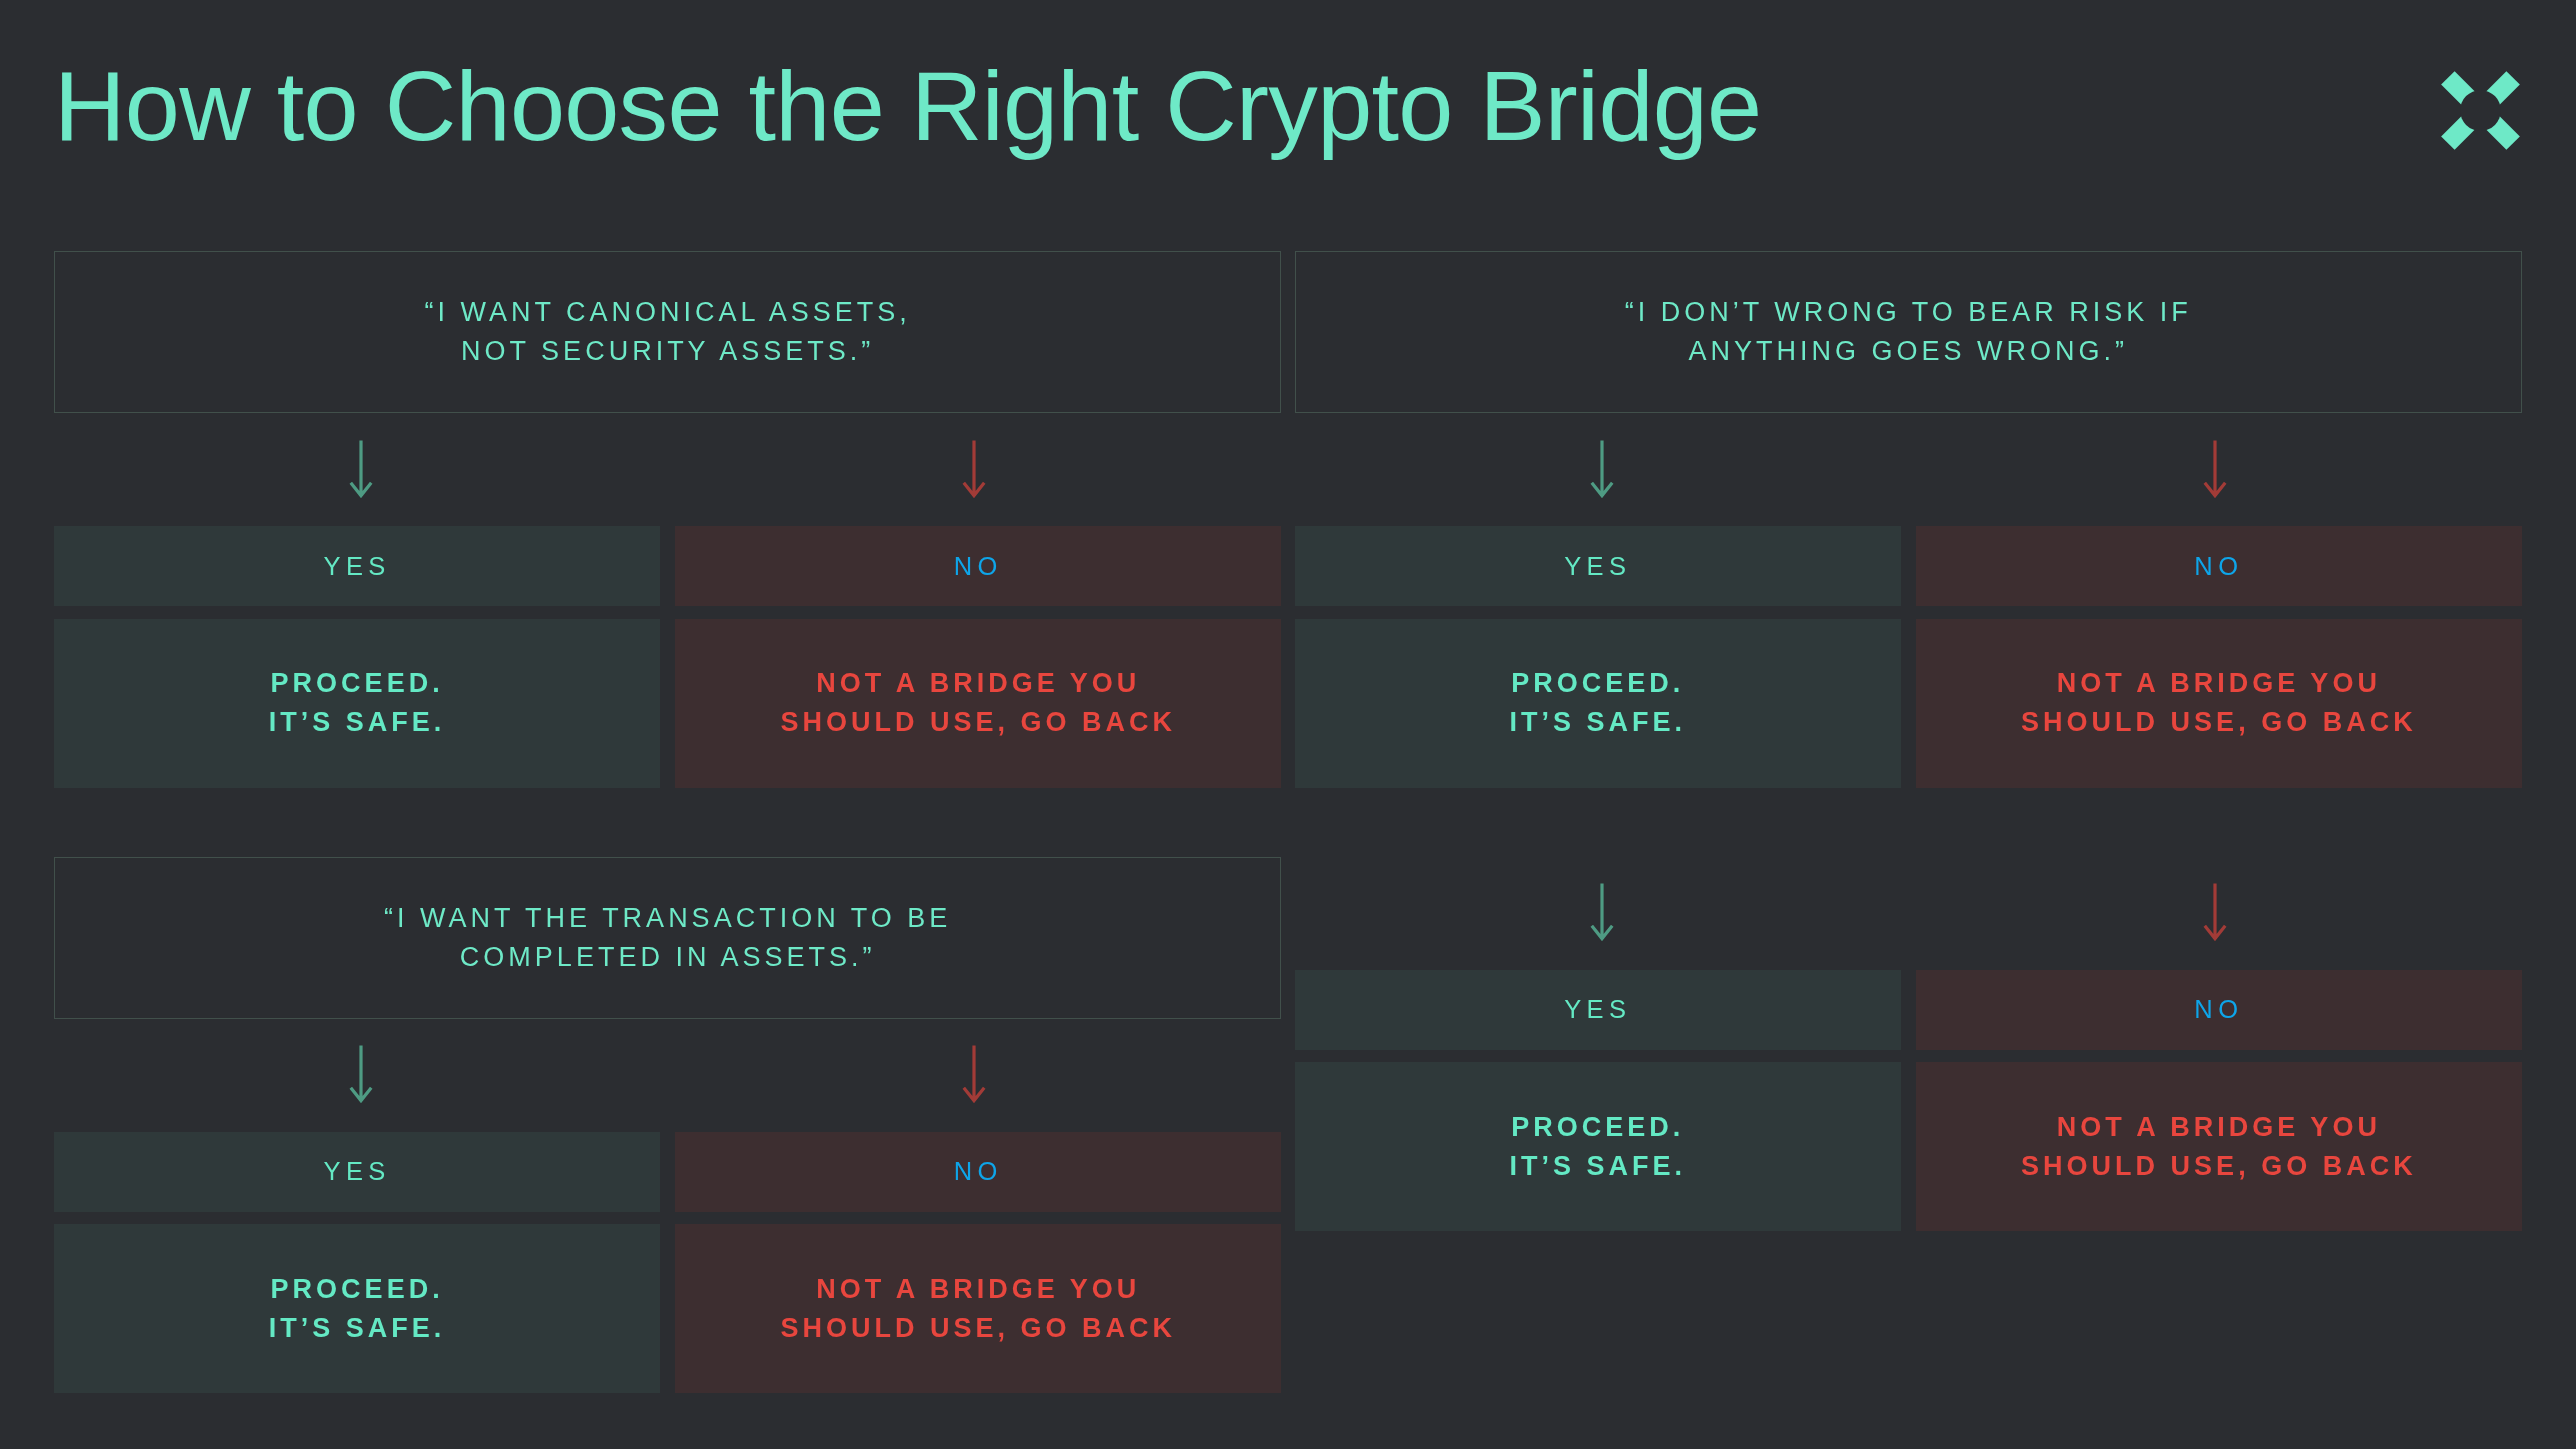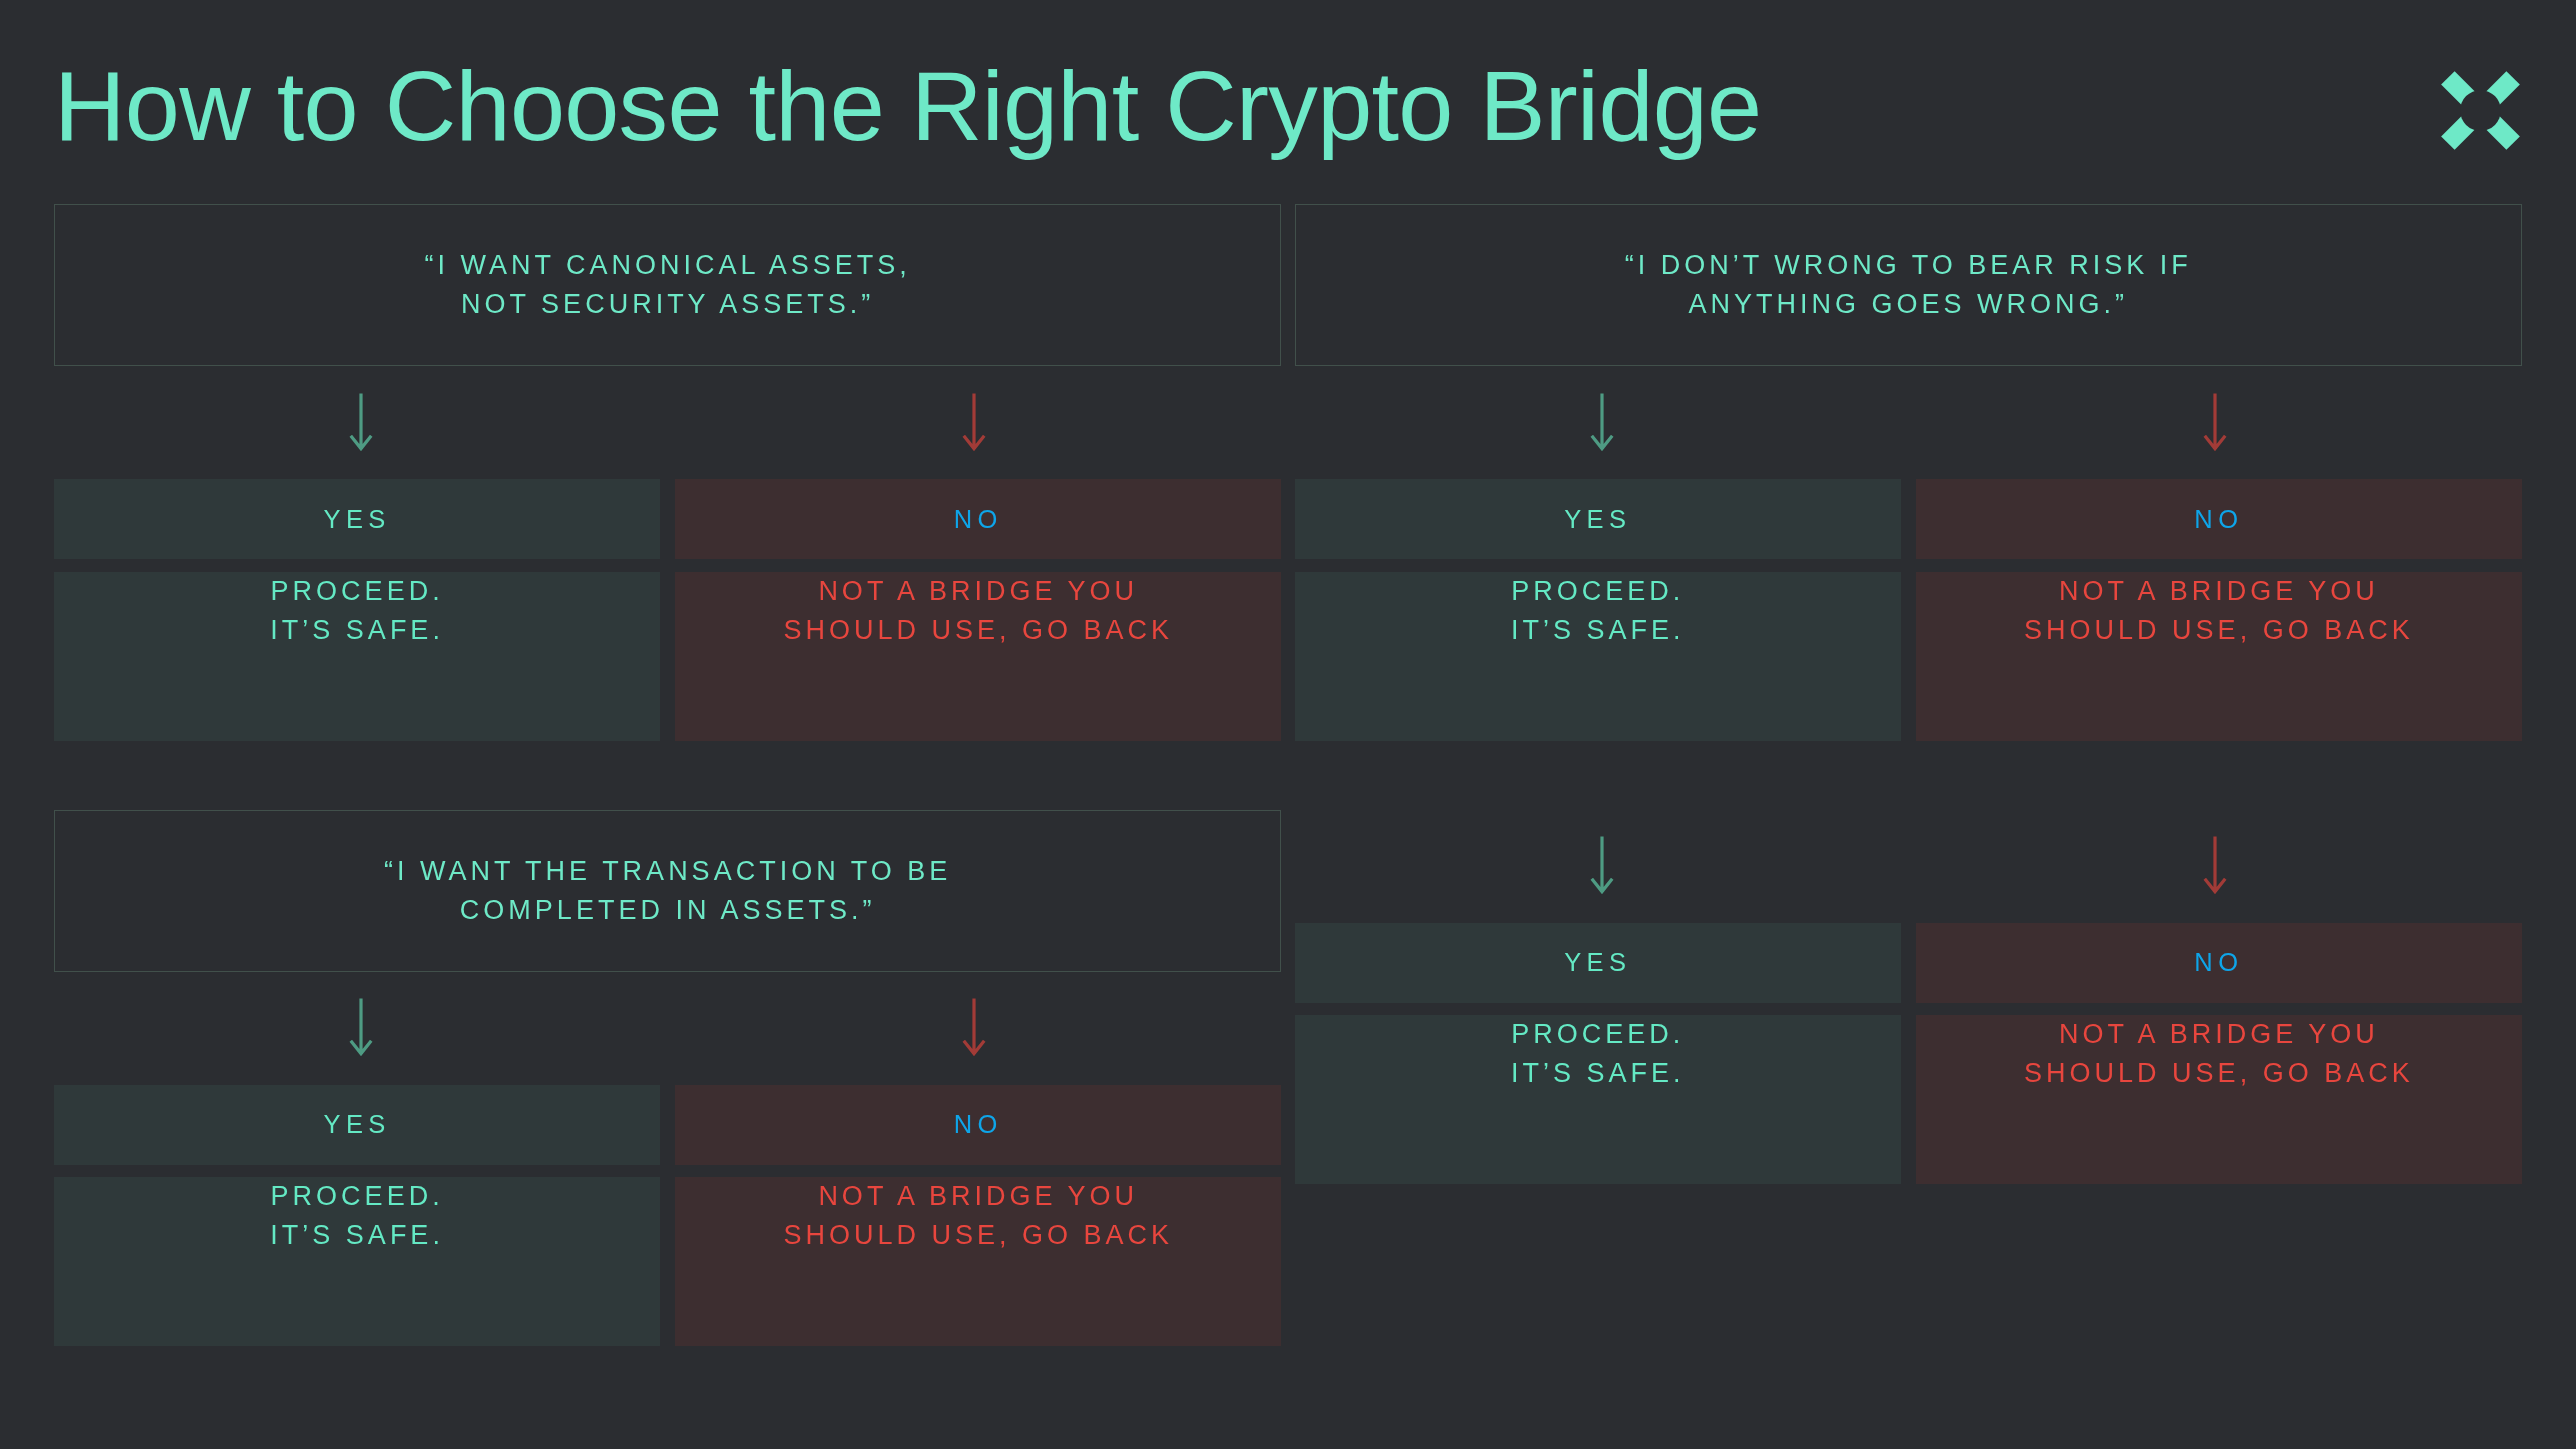--- a/index.html
+++ b/index.html
@@ -19,21 +19,21 @@
     font-size: 99px;
     font-weight: 400;
     letter-spacing: -0.7px;
     line-height: 107px;
     white-space: nowrap;
   }
   .brand-logo { position: absolute; top: 67px; right: 52px; width: 87px; height: 87px; }
 
   
   .grid {
-    margin-top: 45px;
+    margin-top: 92px;
     padding: 0 54px;
     display: grid;
     grid-template-columns: 1fr 1fr;
     column-gap: 13.4px;
     row-gap: 69px;
   }
   .group { display: flex; flex-direction: column; }
 
   .qbox {
     height: 162px;
@@ -70,22 +70,23 @@
   .yes .yn-label { color: #64E9C4; }
   .no  .yn-label { color: #0ea5e9; text-align: center; }
 
   .outrow { margin-top: 12.7px; display: flex; gap: 14.8px; }
   .ocell {
     flex: 1;
     height: 169px;
     display: flex;
     flex-direction: column;
     align-items: center;
-    justify-content: flex-start;
+    justify-content: center;
     text-align: center;
+    font-weight: bold;
   }
   .ocell.yes { background: #2F393A; }
   .ocell.no  { background: #3D2E30; }
   .otext { font-size: 27px; letter-spacing: 4px; line-height: 39px; display: block; }
   .ocell.yes .otext { color: #64E9C4; }
   .ocell.no  .otext { color: #E8463E; }
 </style>
 </head>
 <body>
 

